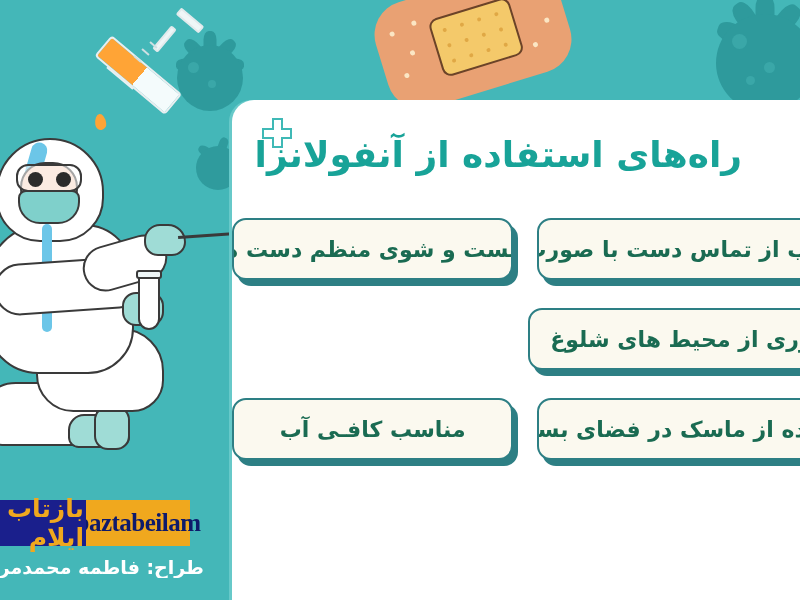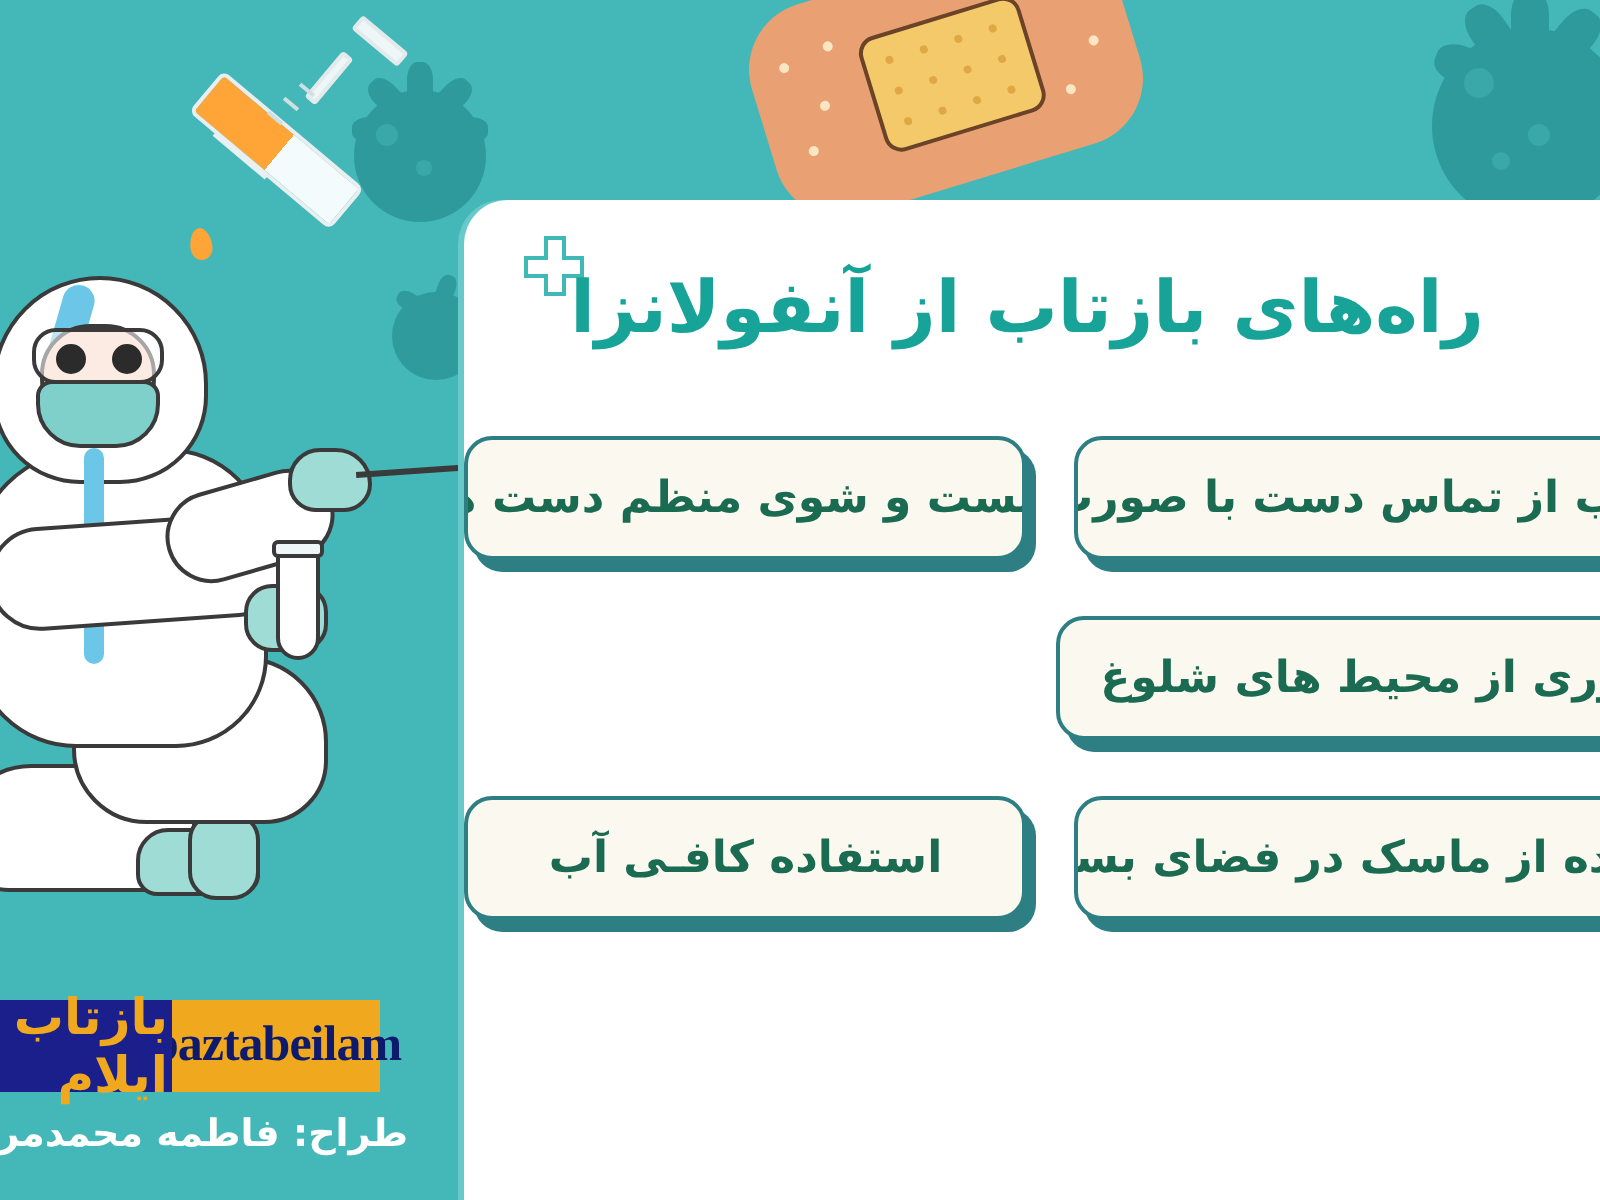--- a/index.html
+++ b/index.html
@@ -349,21 +349,21 @@
 
     <div id="panel-header">
 
       <div id="cross-icon">
         <div class="bar h"></div>
         <div class="bar v"></div>
         <div class="bar cover inner-h"></div>
         <div class="bar cover inner-v"></div>
       </div>
 
-      <div id="page-title">راه‌های بازتاب از آنفولانزا</div>
+      <div id="page-title">راه‌های استفاده از آنفولانزا</div>
     </div>
 
     <div id="cards-grid">
 
       <div class="card-row">
         <div class="card right-col">
           <span class="card-text">اجتناب از تماس دست با صورت</span>
         </div>
         <div class="card left-col">
           <span class="card-text">شست و شوی منظم دست ها</span>
@@ -374,21 +374,21 @@
         <div class="card right-col">
           <span class="card-text">دوری از محیط های شلوغ</span>
         </div>
       </div>
 
       <div class="card-row">
         <div class="card right-col">
           <span class="card-text">استفاده از ماسک در فضای بسته</span>
         </div>
         <div class="card left-col">
-          <span class="card-text">استفاده کافـی آب</span>
+          <span class="card-text">مناسب کافـی آب</span>
         </div>
       </div>
 
     </div>
   </div>
 
   <div id="logo-block">
     <div id="logo-latin">baztabeilam</div>
     <div id="logo-persian">بازتاب ایلام</div>
   </div>

